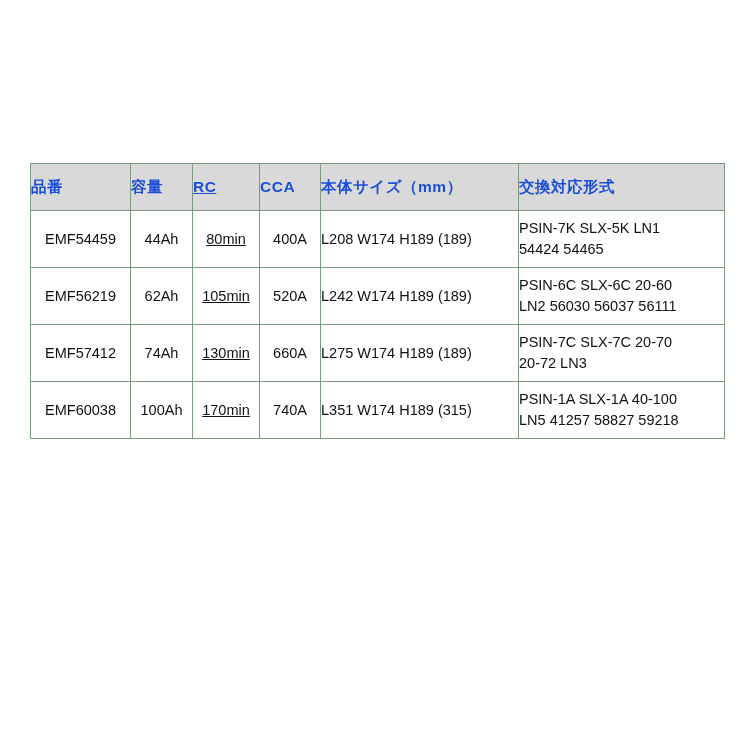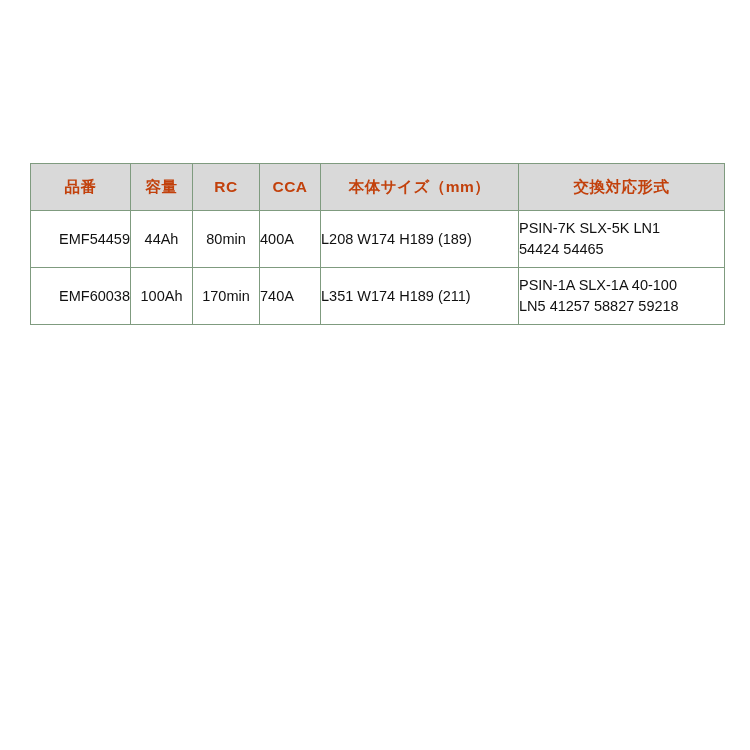--- a/index.html
+++ b/index.html
@@ -25,37 +25,37 @@
     table-layout: fixed;
   }
   table.spec-table th,
   table.spec-table td {
     border: 1px solid #7f9b7f;
     padding: 0;
     vertical-align: middle;
   }
   table.spec-table thead th {
     background: #d9d9d9;
-    color: #c2410c;
+    color: #1d4ed8;
     font-size: 15.5px;
     font-weight: bold;
-    text-align: center;
+    text-align: left;
     height: 46px;
     letter-spacing: 0.5px;
   }
   table.spec-table tbody td {
     background: #ffffff;
     color: #111111;
     font-size: 14.5px;
     height: 56px;
   }
-  .c-part   { width: 99px;  text-align: right; }
+  .c-part   { width: 99px;  text-align: center; }
   .c-cap    { width: 61px;  text-align: center; }
-  .c-rc     { width: 66px;  text-align: center; }
-  .c-cca    { width: 60px;  text-align: left; }
+  .c-rc     { width: 66px;  text-align: center; text-decoration: underline; }
+  .c-cca    { width: 60px;  text-align: center; }
   .c-size   { width: 197px; }
   .c-compat { width: 205px; text-align: left; }
   td.c-compat {
     padding: 0 10px 0 14px;
     line-height: 1.45;
   }
   th.c-compat {
     text-align: center;
     padding: 0;
   }
@@ -85,25 +85,47 @@
         <td class="c-cap">44Ah</td>
         <td class="c-rc">80min</td>
         <td class="c-cca">400A</td>
         <td class="c-size">L208 W174 H189 (189)</td>
         <td class="c-compat">
           <span class="compat-line">PSIN-7K SLX-5K LN1</span>
           <span class="compat-line">54424 54465</span>
         </td>
       </tr>
       <tr>
+        <td class="c-part">EMF56219</td>
+        <td class="c-cap">62Ah</td>
+        <td class="c-rc">105min</td>
+        <td class="c-cca">520A</td>
+        <td class="c-size">L242 W174 H189 (189)</td>
+        <td class="c-compat">
+          <span class="compat-line">PSIN-6C SLX-6C 20-60</span>
+          <span class="compat-line">LN2 56030 56037 56111</span>
+        </td>
+      </tr>
+      <tr>
+        <td class="c-part">EMF57412</td>
+        <td class="c-cap">74Ah</td>
+        <td class="c-rc">130min</td>
+        <td class="c-cca">660A</td>
+        <td class="c-size">L275 W174 H189 (189)</td>
+        <td class="c-compat">
+          <span class="compat-line">PSIN-7C SLX-7C 20-70</span>
+          <span class="compat-line">20-72 LN3</span>
+        </td>
+      </tr>
+      <tr>
         <td class="c-part">EMF60038</td>
         <td class="c-cap">100Ah</td>
         <td class="c-rc">170min</td>
         <td class="c-cca">740A</td>
-        <td class="c-size">L351 W174 H189 (211)</td>
+        <td class="c-size">L351 W174 H189 (315)</td>
         <td class="c-compat">
           <span class="compat-line">PSIN-1A SLX-1A 40-100</span>
           <span class="compat-line">LN5 41257 58827 59218</span>
         </td>
       </tr>
     </tbody>
   </table>
 </div>
 
 </body></html>

